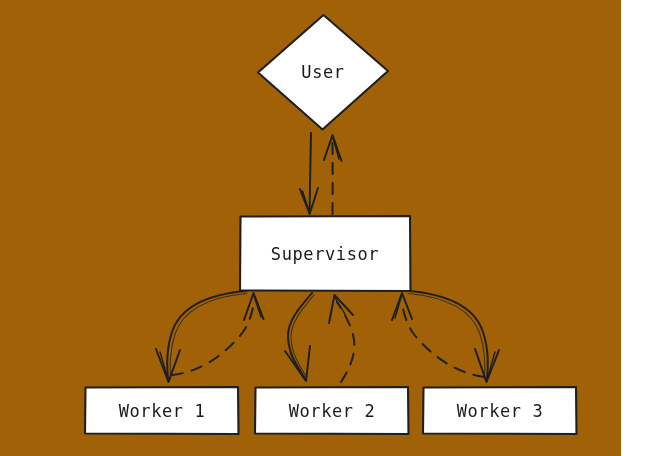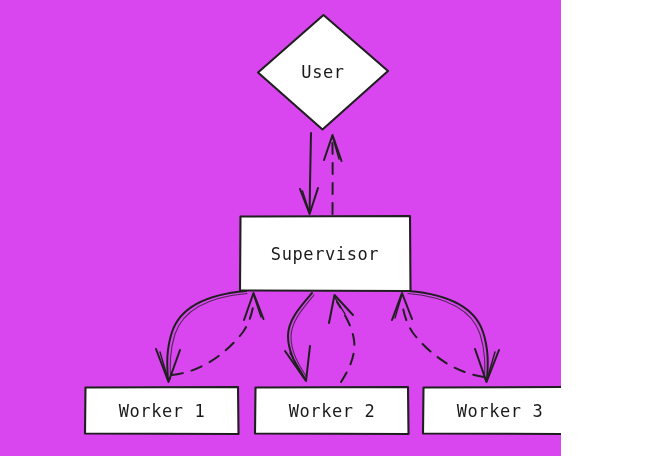--- a/index.html
+++ b/index.html
@@ -2,23 +2,23 @@
 <html><head>
 <meta charset="utf-8">
 <style>
   html, body {
     margin: 0;
     padding: 0;
     background: #ffffff;
   }
   #canvas {
     position: relative;
-    width: 561px;
+    width: 621px;
     height: 456px;
-    background: #d946ef;
+    background: #a16207;
     overflow: hidden;
     font-family: "DejaVu Sans Mono", monospace;
   }
   #diagram-svg {
     position: absolute;
     top: 0;
     left: 0;
     width: 647px;
     height: 456px;
   }

